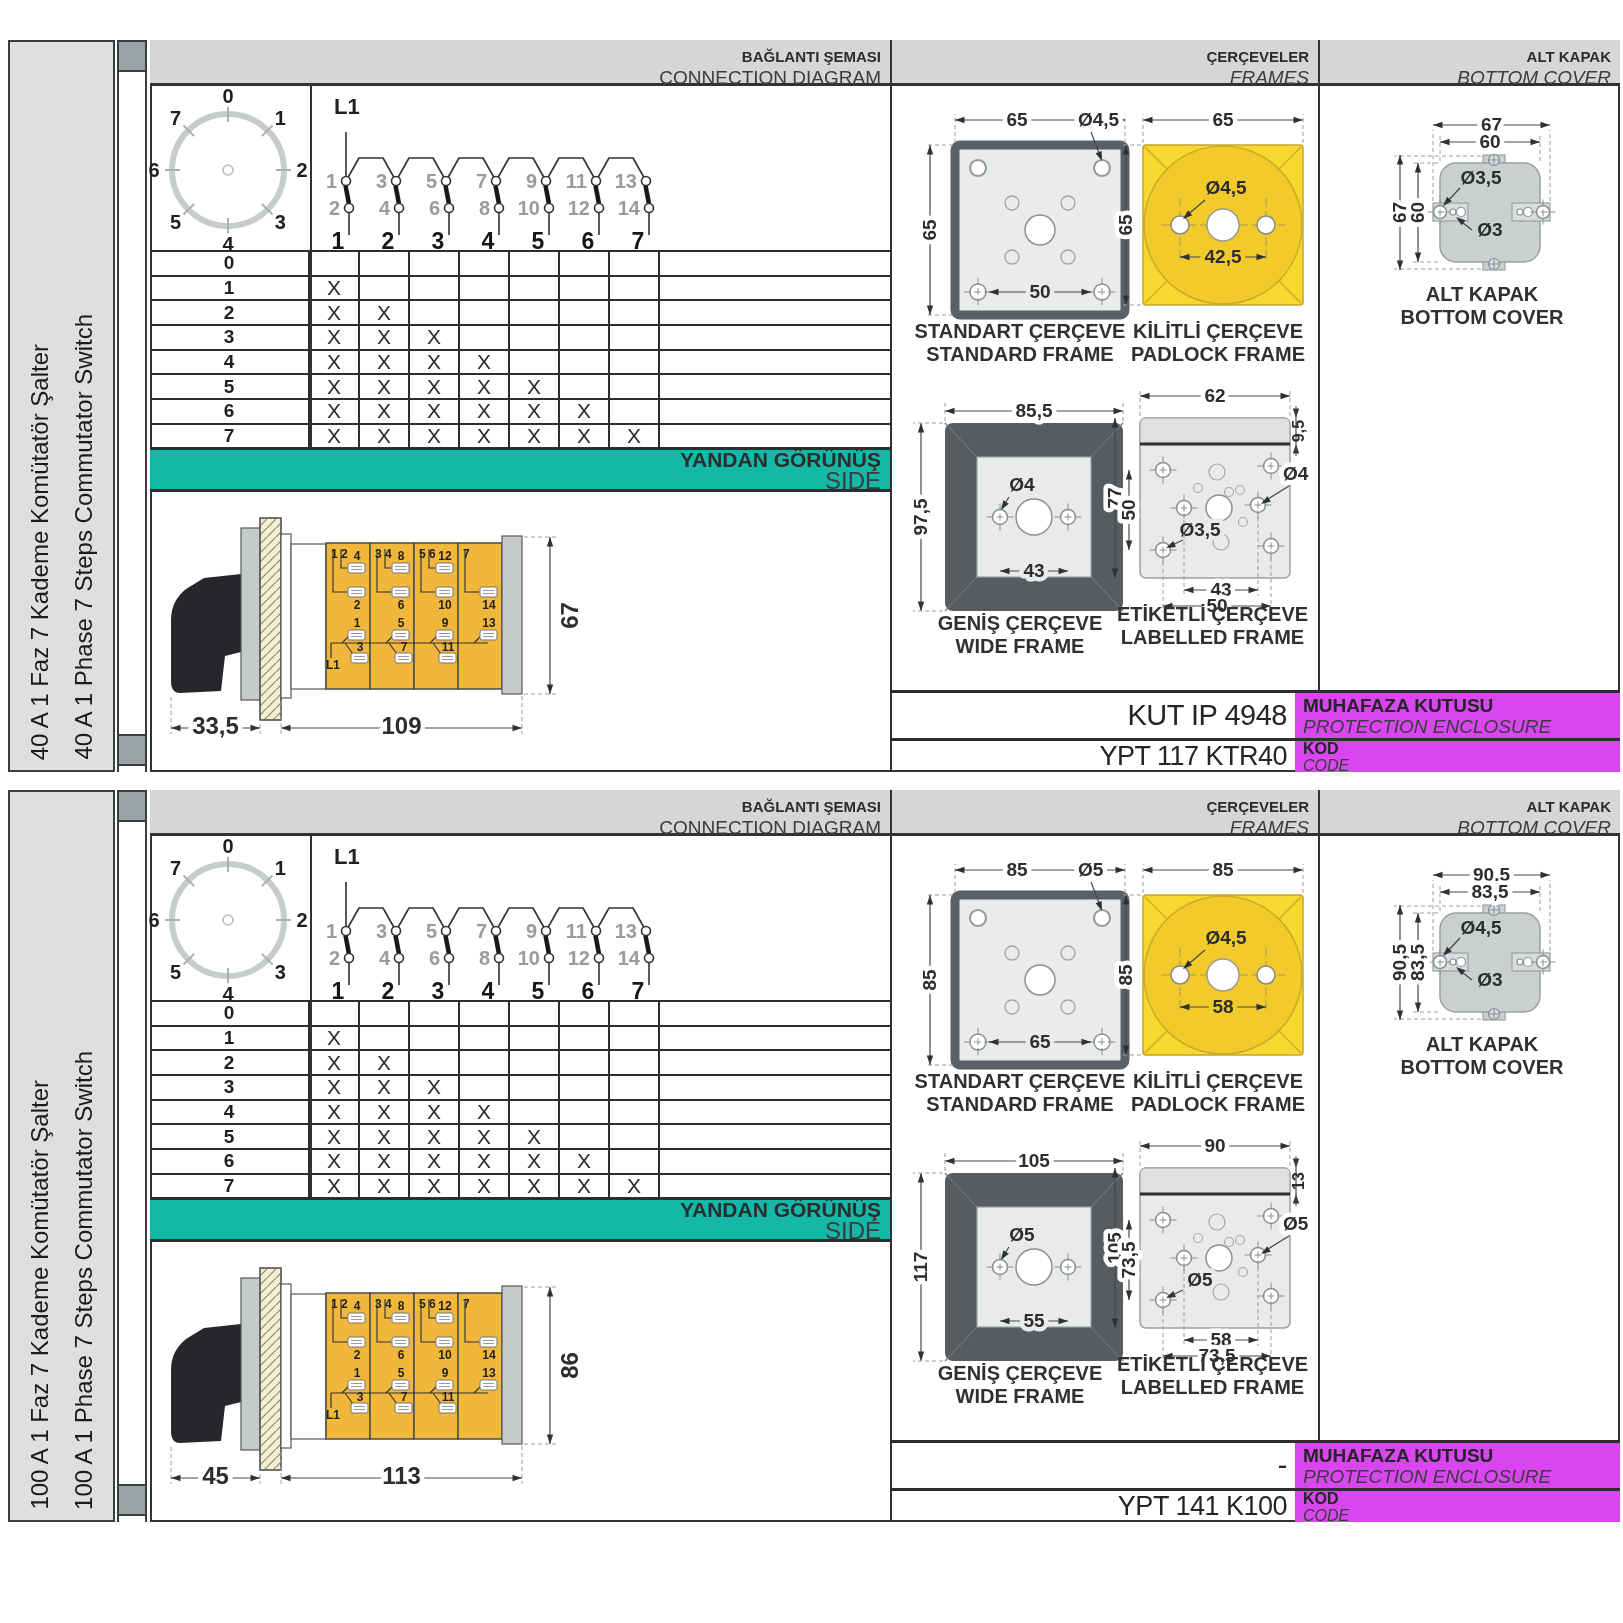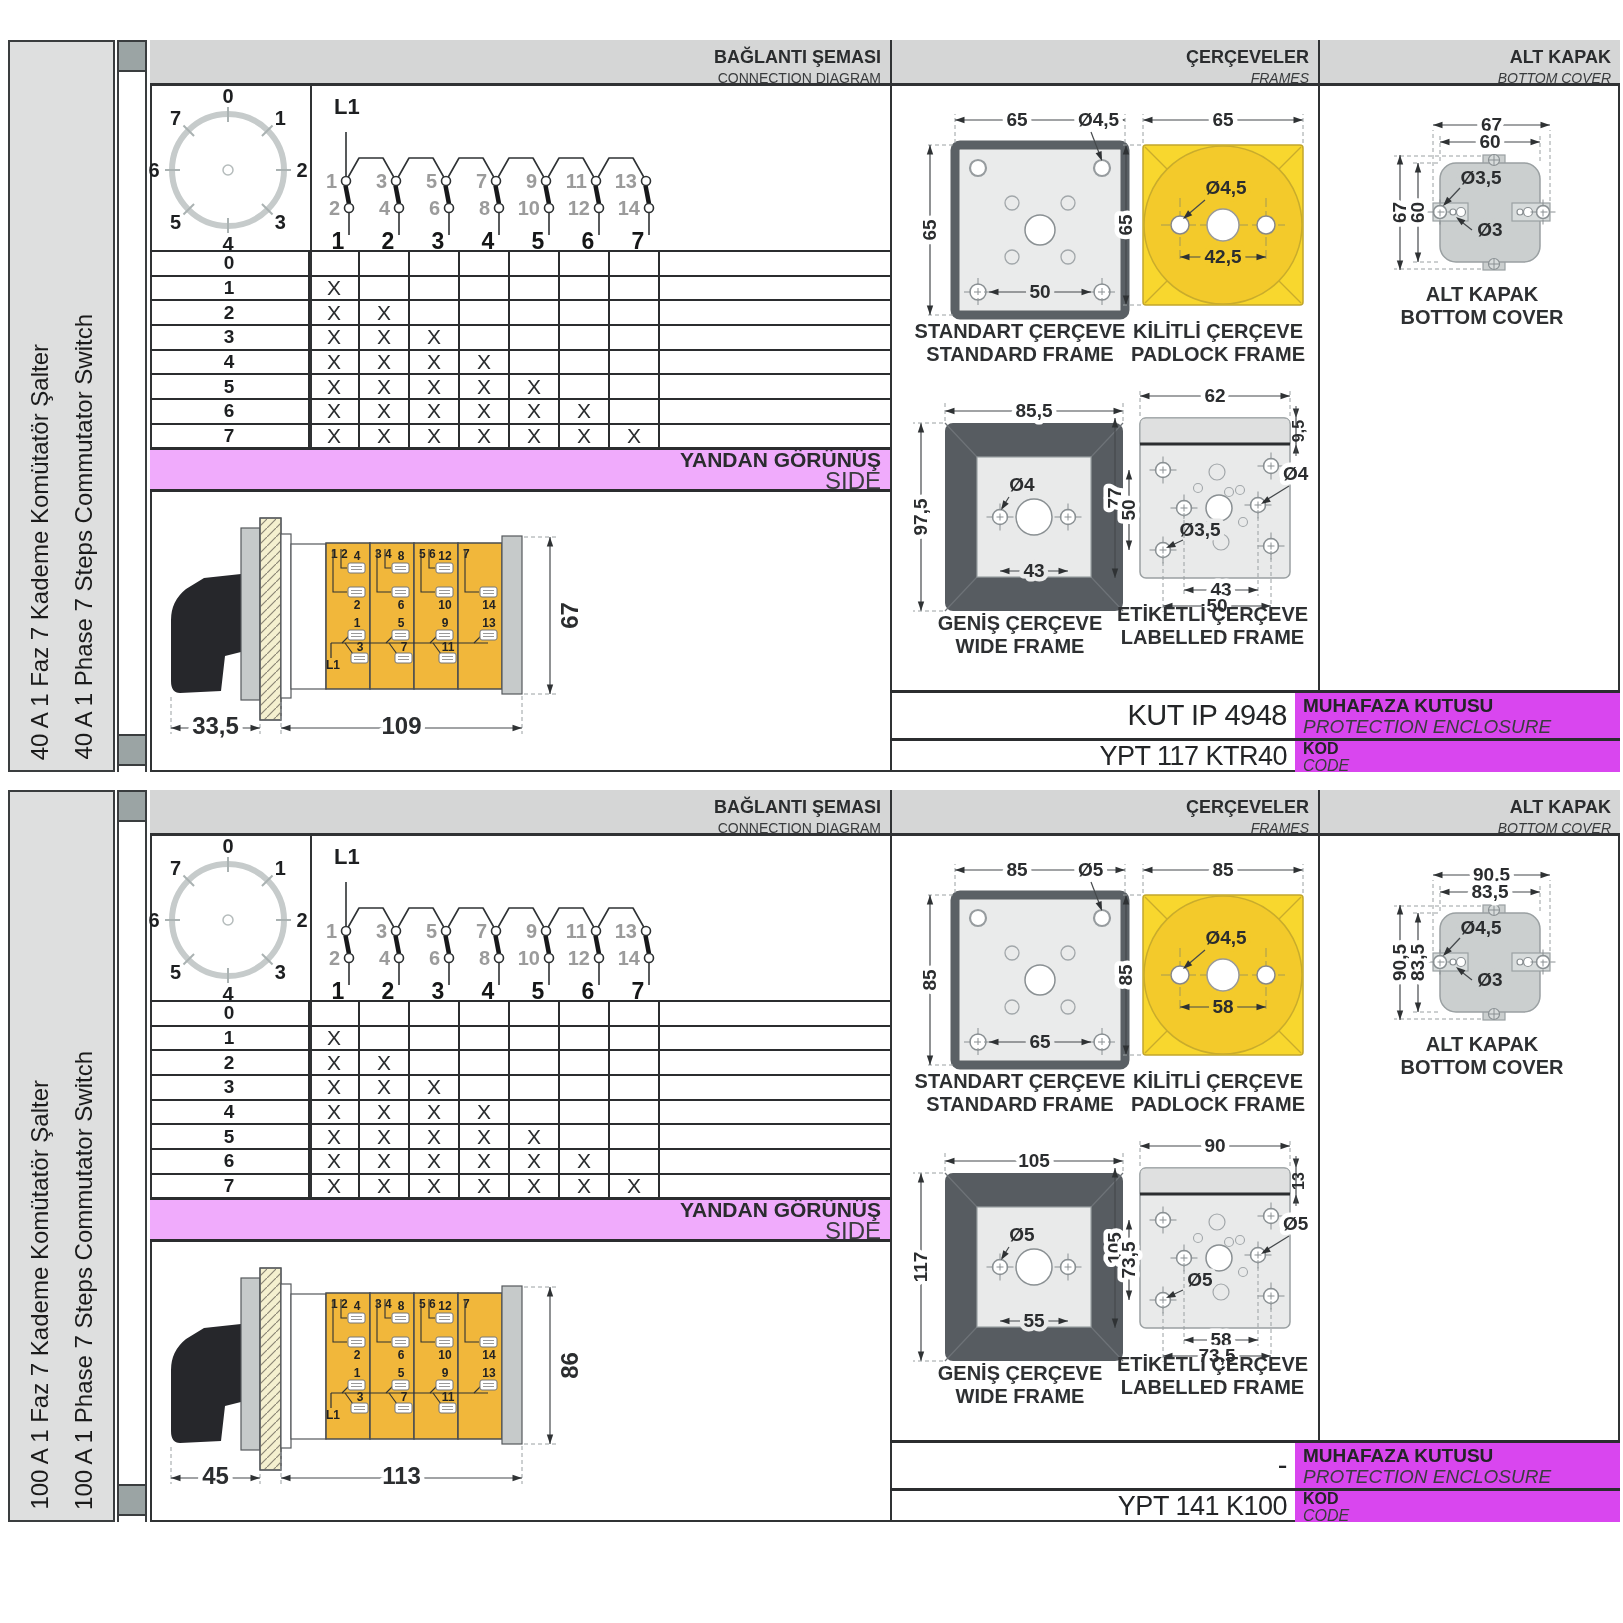--- a/index.html
+++ b/index.html
@@ -4,30 +4,30 @@
 <style>
   html,body{margin:0;padding:0;background:#fff;font-family:"Liberation Sans",sans-serif;}
   #root{position:relative;width:1623px;height:1623px;background:#fff;overflow:hidden;}
   .panel{position:absolute;left:0;width:1623px;height:732px;}
   .sidecol{position:absolute;left:8px;top:0;width:107px;height:732px;background:#dedfdf;border:2px solid #3a3d3f;box-sizing:border-box;}
   .vtext{position:absolute;bottom:10px;writing-mode:vertical-rl;transform:rotate(180deg);font-size:24px;color:#1b1b1b;white-space:nowrap;}
   .strip{position:absolute;left:117px;top:0;width:30px;height:732px;background:#fff;border-left:2px solid #3a3d3f;border-right:2px solid #3a3d3f;box-sizing:border-box;}
   .stripsq{position:absolute;left:0;width:100%;height:32px;background:#9ba4a4;border-bottom:2px solid #3a3d3f;border-top:2px solid #3a3d3f;box-sizing:border-box;}
   .mainbox{position:absolute;left:150px;top:0;width:1470px;height:732px;border:2px solid #303234;box-sizing:border-box;background:transparent;}
   .hdr{position:absolute;top:0;height:46px;background:#d5d6d6;border-bottom:3px solid #303234;box-sizing:border-box;display:flex;flex-direction:column;justify-content:center;align-items:flex-end;padding-right:9px;}
-  .hdr .htr{font-weight:bold;font-size:18px;color:#2a2c2e;line-height:22px;margin-top:10px;}
-  .hdr .hen{font-size:14px;color:#3a3c3e;line-height:20px;}
+  .hdr .htr{font-weight:bold;font-size:15px;color:#2a2c2e;line-height:22px;margin-top:10px;}
+  .hdr .hen{font-size:19px;color:#3a3c3e;line-height:20px;}
   .it{font-style:italic;}
   .vline{position:absolute;width:2px;background:#303234;}
   .trow{position:absolute;left:150px;width:740px;height:24.65px;border-top:2.5px solid #2b2d2f;box-sizing:border-box;display:flex;}
   .tcell{box-sizing:border-box;border-right:2px solid #2b2d2f;display:flex;align-items:center;justify-content:center;height:100%;}
   .tlabel{width:160px;font-weight:bold;font-size:19px;color:#1d1f21;}
   .tmark{width:50px;font-size:21px;color:#2a2c2e;}
   .tfill{flex:1;border-right:none;}
-  .bar{position:absolute;left:150px;top:407px;width:740px;height:45px;background:#f0abfc;border-top:3px solid #2b2d2f;border-bottom:3px solid #2b2d2f;box-sizing:border-box;display:flex;flex-direction:column;justify-content:center;align-items:flex-end;padding-right:9px;}
+  .bar{position:absolute;left:150px;top:407px;width:740px;height:45px;background:#14b8a6;border-top:3px solid #2b2d2f;border-bottom:3px solid #2b2d2f;box-sizing:border-box;display:flex;flex-direction:column;justify-content:center;align-items:flex-end;padding-right:9px;}
   .bar .htr{font-weight:bold;font-size:21px;color:#2a2c2e;line-height:22px;}
   .bar .hen{font-size:24px;color:#3a3c3e;line-height:20px;}
   .cap{position:absolute;text-align:center;font-weight:bold;font-size:20px;color:#2e3032;line-height:23px;}
   .coderow{position:absolute;left:890px;width:730px;display:flex;border-top:3px solid #2b2d2f;box-sizing:border-box;}
   .codeval{width:405px;display:flex;align-items:center;justify-content:flex-end;padding-right:8px;box-sizing:border-box;font-size:29px;color:#232527;letter-spacing:-0.5px;}
   .codelab{flex:1;background:#d946ef;padding-left:8px;display:flex;flex-direction:column;justify-content:center;}
   .codelab .t1{font-weight:bold;font-size:19px;line-height:21px;color:#232527;}
   .codelab .t2{font-style:italic;font-size:19px;line-height:21px;color:#3a3c3e;}
   .coderow.sm .codeval{font-size:27px;}
   .coderow.sm .t1{font-size:16px;line-height:17px;}

